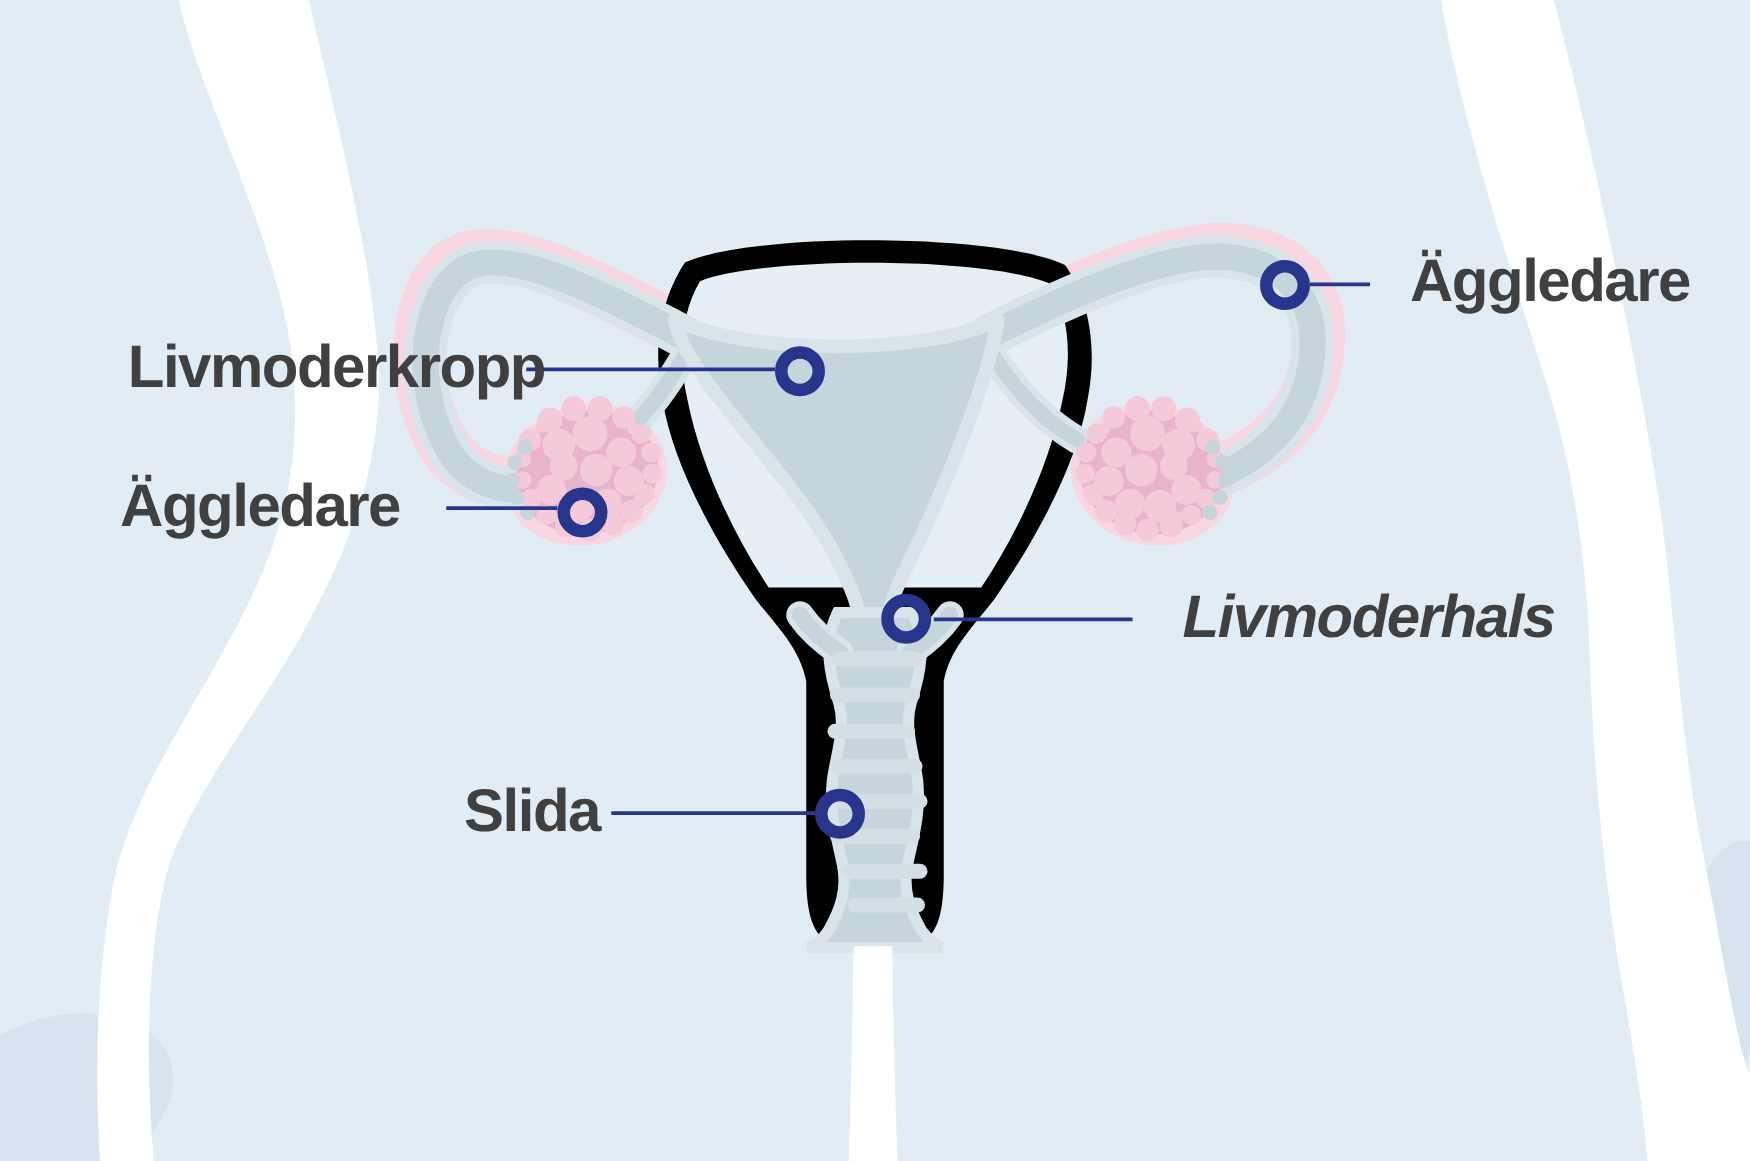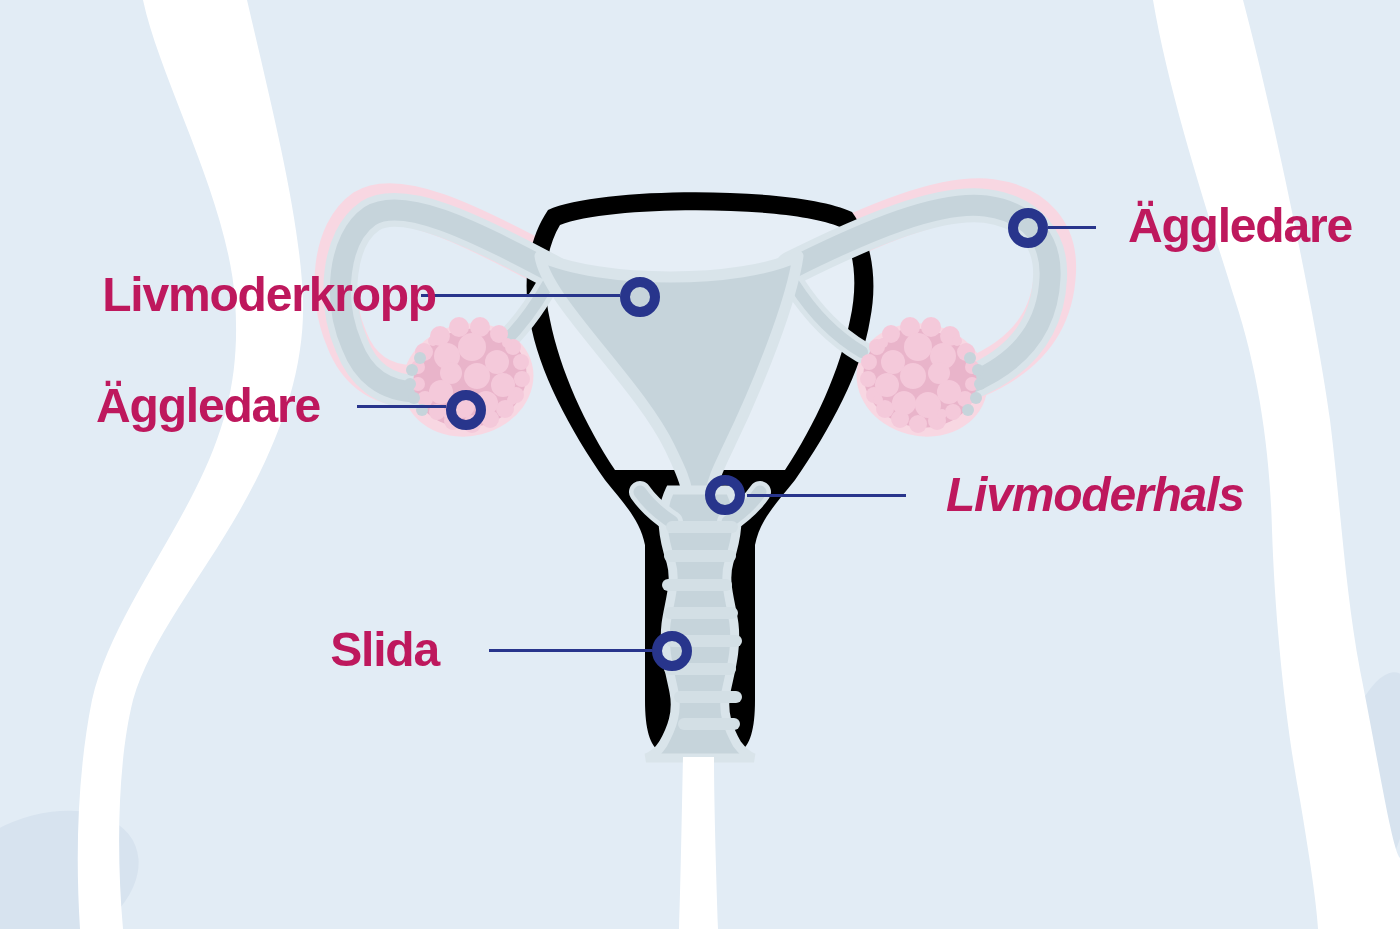--- a/index.html
+++ b/index.html
@@ -7,40 +7,40 @@
     position:relative;width:1400px;height:929px;overflow:hidden;
     background:#e2ecf5;font-family:"Liberation Sans",sans-serif;
   }
   #stage svg{position:absolute;left:0;top:0;display:block;}
   .marker{
     position:absolute;width:20px;height:20px;border:10px solid #28358c;
     border-radius:50%;background:transparent;box-sizing:content-box;
   }
   .cline{position:absolute;height:3px;background:#28358c;}
   .clabel{
-    position:absolute;color:#be185d;font-weight:800;font-size:48px;line-height:1;
+    position:absolute;color:#404040;font-weight:800;font-size:48px;line-height:1;
     letter-spacing:-1.2px;white-space:nowrap;transform:translateY(-53%);
     font-family:"Liberation Sans",sans-serif;
   }
   
   #m-livmoderkropp{left:620px;top:277px;}
   #m-aggledare{left:1008px;top:208px;}
   #m-aggstock{left:446px;top:390px;}
   #m-livmoderhals{left:705px;top:475px;}
   #m-slida{left:652px;top:631px;}
   
   #l-livmoderkropp{left:421px;top:294px;width:199px;}
   #l-aggledare{left:1048px;top:226px;width:48px;}
   #l-aggstock{left:357px;top:405px;width:89px;}
   #l-livmoderhals{left:747px;top:494px;width:159px;}
   #l-slida{left:489px;top:649px;width:163px;}
   
   #t-livmoderkropp{right:964px;top:296px;}
   #t-aggstock{right:1080px;top:407px;}
-  #t-slida{right:961px;top:651px;}
+  #t-slida{right:920px;top:651px;}
   #t-livmoderhals{left:946px;top:496px;font-style:italic;}
   #t-aggledare{left:1128px;top:227px;}
 </style>
 </head>
 <body>
 
 <div id="stage">
 
   <svg viewBox="0 0 1400 929" width="1400" height="929">
 

